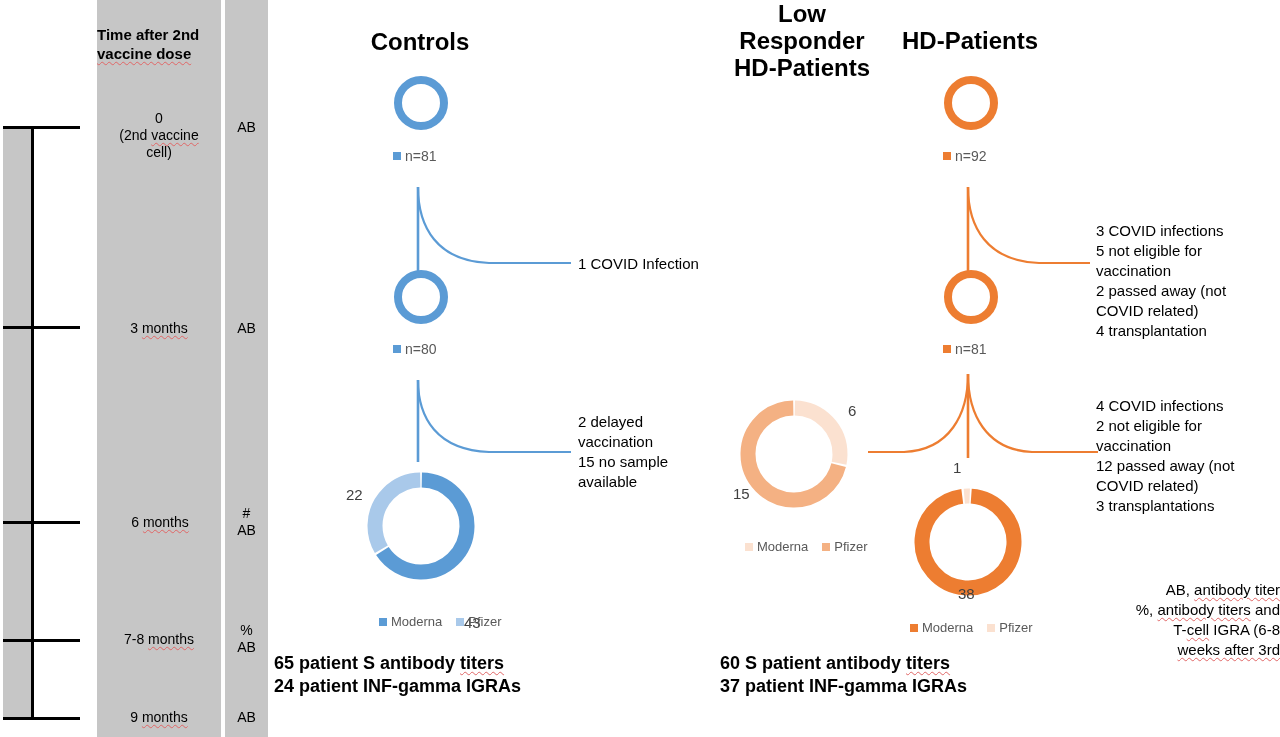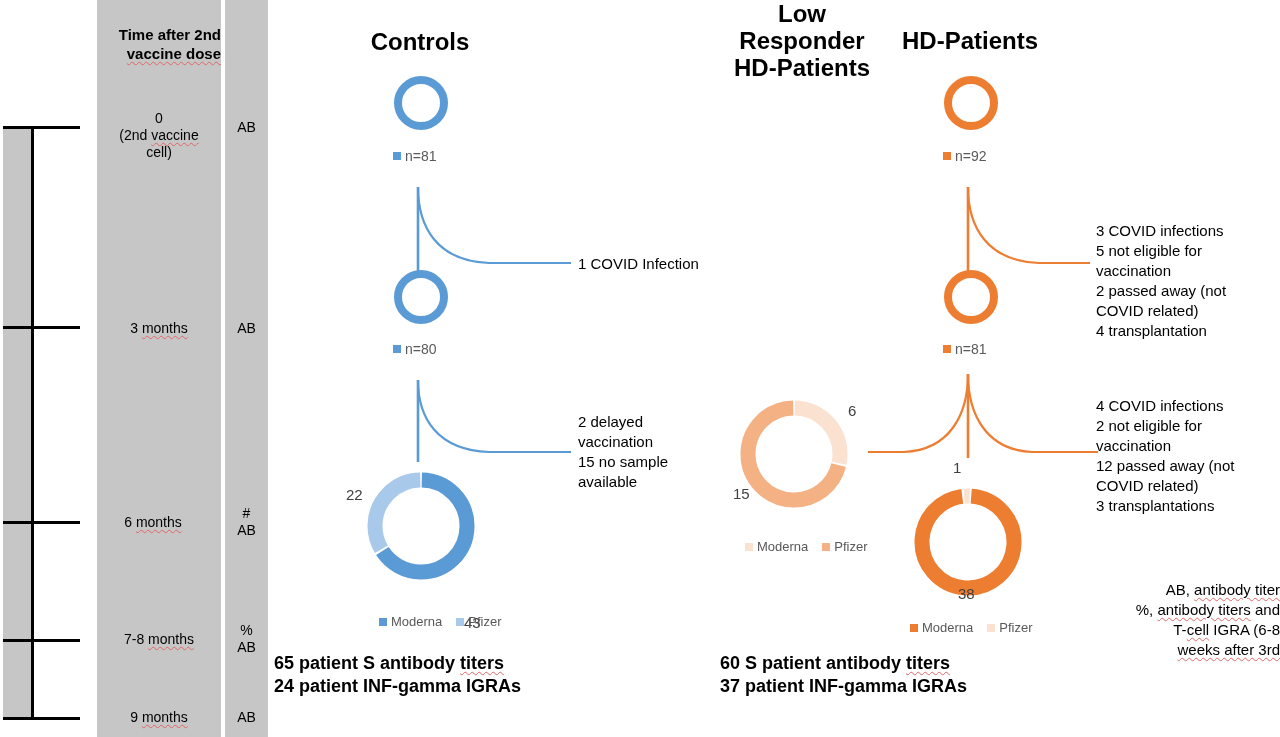--- a/index.html
+++ b/index.html
@@ -37,21 +37,21 @@
     height: 3px;
   }
 
   
   .gray-col {
     position: absolute;
     background: #c6c6c6;
   }
   .col-header {
     position: absolute;
-    text-align: right;
+    text-align: left;
     font-weight: bold;
     font-size: 15px;
     line-height: 19px;
     color: #000;
   }
   .time-label {
     position: absolute;
     text-align: center;
     font-size: 14px;
     line-height: 17px;
@@ -187,21 +187,21 @@
     <div>(2nd <span class="spell">vaccine</span></div>
     <div>cell)</div>
   </div>
   <div class="ab-label" style="left:225px; top:119px; width:43px;">AB</div>
 
   <div class="time-label" style="left:97px; top:320px; width:124px;">
     <div>3 <span class="spell">months</span></div>
   </div>
   <div class="ab-label" style="left:225px; top:320px; width:43px;">AB</div>
 
-  <div class="time-label" style="left:97px; top:514px; width:112px;">
+  <div class="time-label" style="left:104px; top:514px; width:112px;">
     <div>6 <span class="spell">months</span></div>
   </div>
   <div class="ab-label" style="left:225px; top:505px; width:43px;">
     <div>#</div>
     <div>AB</div>
   </div>
 
   <div class="time-label" style="left:97px; top:631px; width:124px;">
     <div>7-8 <span class="spell">months</span></div>
   </div>

